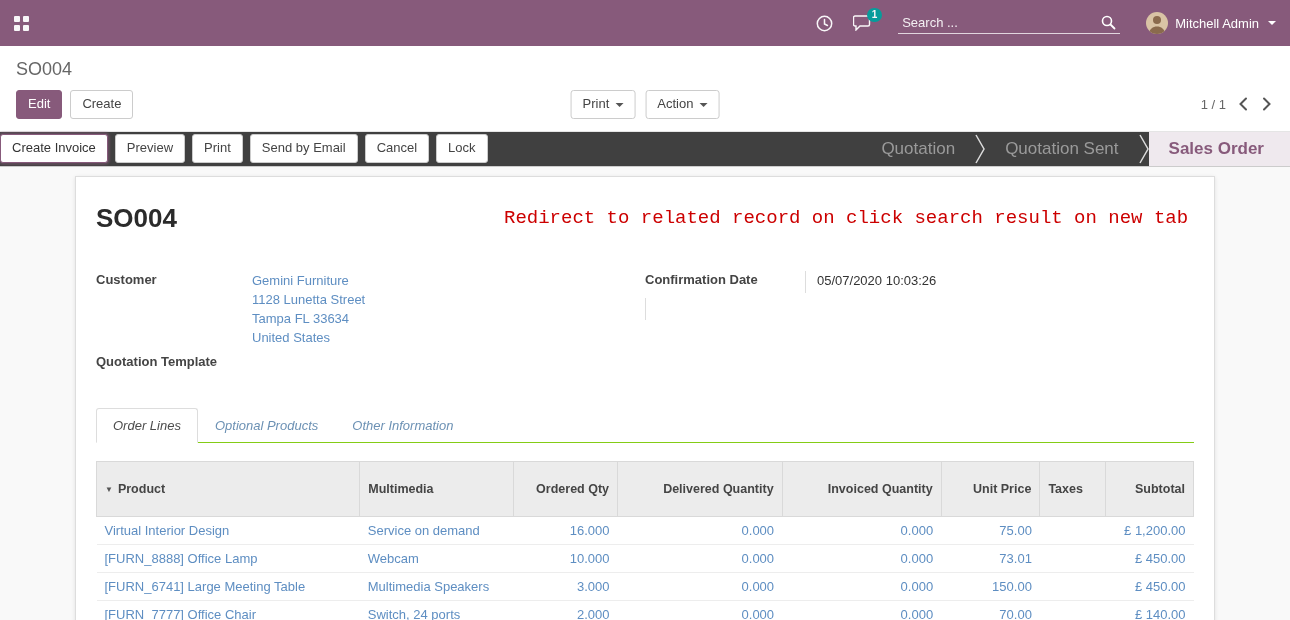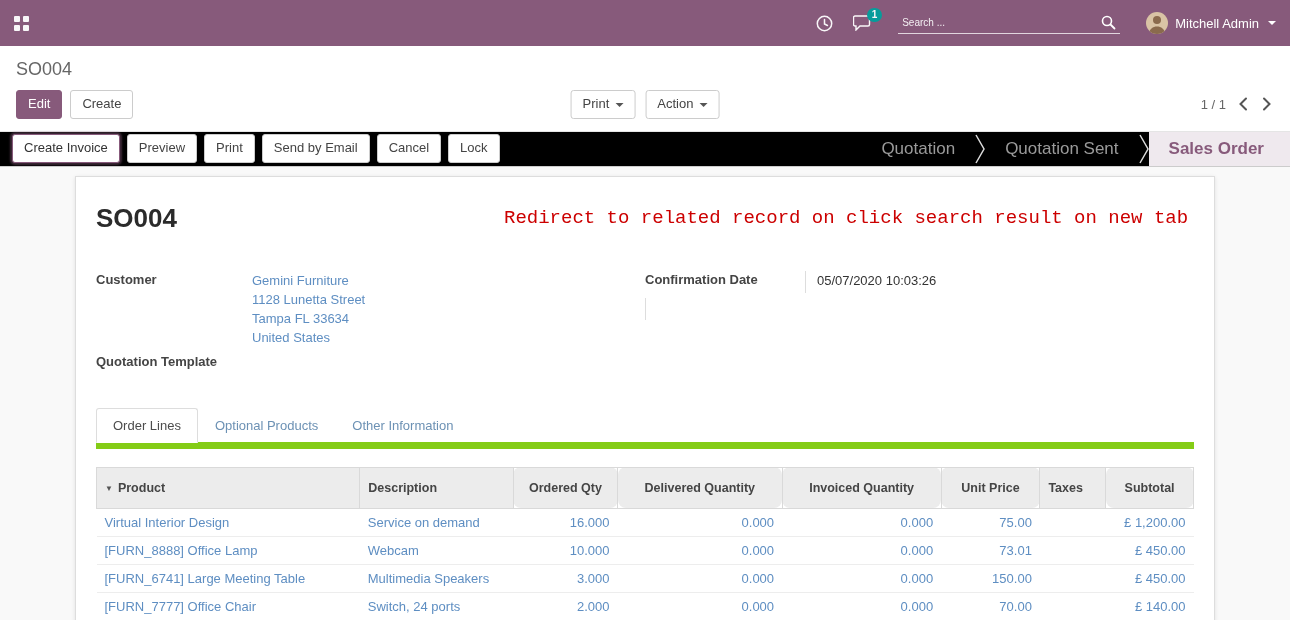--- a/index.html
+++ b/index.html
@@ -25,21 +25,21 @@
     background: #00a09d; color: #fff; font-size: 10px; line-height: 1;
     border-radius: 8px; padding: 2px 5px; font-weight: bold;
   }
   .search-box {
     display: flex; align-items: center; width: 222px;
     border-bottom: 1px solid rgba(255,255,255,.75);
     padding: 3px 4px; margin: 0 6px;
   }
   .search-box input {
     flex: 1; background: transparent; border: none; outline: none;
-    color: #fff; font-size: 10px; font-family: "Liberation Sans", sans-serif;
+    color: #fff; font-size: 13px; font-family: "Liberation Sans", sans-serif;
   }
   .search-box input::placeholder { color: rgba(255,255,255,.9); }
   .user-menu { display: flex; align-items: center; gap: 7px; cursor: pointer; }
   .avatar {
     width: 22px; height: 22px; border-radius: 50%; overflow: hidden;
     background: #d9c3a5; display: flex; align-items: flex-end; justify-content: center;
   }
   .caret-down {
     width: 0; height: 0; border-left: 4px solid transparent;
     border-right: 4px solid transparent; border-top: 4px solid #fff;
@@ -63,23 +63,23 @@
   }
   .btn .dd-caret {
     width: 0; height: 0; border-left: 4px solid transparent; border-right: 4px solid transparent;
     border-top: 4px solid #555; display: inline-block; margin-left: 6px; vertical-align: middle;
   }
   .cp-right { margin-left: auto; display: flex; align-items: center; gap: 10px; color: #666; }
   .pager-btn { background: none; border: none; cursor: pointer; padding: 2px; display: flex; align-items: center; }
 
   
   .statusbar {
-    display: flex; align-items: stretch; background: #000000;
+    display: flex; align-items: stretch; background: #404040;
     border-top: 1px solid #e5e5e5; border-bottom: 1px solid #ccc;
-    height: 36px; padding-left: 12px;
+    height: 36px; 
   }
   .sb-buttons { display: flex; align-items: center; gap: 7px; }
   .btn-highlight {
     border: 1px solid #875A7B; color: #333;
     box-shadow: 0 0 2px 2px rgba(135,90,123,.45);
   }
   .sb-states { margin-left: auto; display: flex; align-items: stretch; }
   .sb-state {
     display: flex; align-items: center; padding: 0 20px;
     color: #9a9a9a; font-size: 17px; cursor: pointer; white-space: nowrap;
@@ -107,38 +107,38 @@
   .flabel { width: 156px; font-weight: bold; color: #444; padding-top: 1px; }
   .fcol-right .flabel { width: 160px; }
   .fvalue { color: #5e8ec2; line-height: 19px; }
   .fvalue.dark { color: #333; }
   .fcol-right .fvalue { border-left: 1px solid #ddd; padding-left: 11px; min-height: 22px; min-width: 220px; }
   .addr-line { display: block; }
   .addr-line.link { cursor: pointer; }
   .qt-row { margin-top: 6px; }
 
   
-  .tabs { margin-top: 34px; display: flex; border-bottom: 7px solid #84cc16; }
+  .tabs { margin-top: 34px; display: flex; border-bottom: 1px solid #84cc16; font-style: italic; }
   .tab {
     padding: 9px 16px; color: #6c91b4; cursor: pointer; font-size: 13px;
     border: 1px solid transparent; margin-bottom: -1px;
   }
   .tab.active {
     color: #4c4c4c; background: #fff; border-color: #ddd;
     border-bottom-color: #fff; border-top-left-radius: 3px; border-top-right-radius: 3px;
   }
 
   
   table.olines { width: 100%; border-collapse: collapse; margin-top: 18px; font-size: 13px; }
   .olines thead th {
     background: #ececec; border: 1px solid #d9d9d9;
     font-weight: bold; color: #454545; font-size: 12.5px;
-    padding: 13px 8px; text-align: left; cursor: pointer; white-space: nowrap;
-  }
-  .olines thead th.num { text-align: center; border-radius: 8px; }
+    padding: 20px 8px; text-align: left; cursor: pointer; white-space: nowrap;
+  }
+  .olines thead th.num { text-align: right; }
   .olines tbody td { padding: 6px 8px; border-bottom: 1px solid #ededed; color: #5e8ec2; }
   .olines tbody td.num { text-align: right; }
   .olines tbody tr { cursor: pointer; }
   .sort-caret { font-size: 8px; color: #555; margin-right: 5px; vertical-align: middle; }
   .table-footer-strip { height: 8px; background: #e9e9e9; margin-top: 1px; }
 </style>
 </head>
 <body>
 
 <header class="navbar">
@@ -291,21 +291,21 @@
           <col style="width:9.5%">
           <col style="width:15%">
         <col style="width:14.5%">
           <col style="width:9%">
           <col style="width:6%">
           <col style="width:8%">
       </colgroup>
       <thead>
         <tr>
           <th><span class="sort-caret">▼</span><span>Product</span></th>
-          <th>Description</th>
+          <th>Multimedia</th>
           <th class="num">Ordered Qty</th>
           <th class="num">Delivered Quantity</th>
           <th class="num">Invoiced Quantity</th>
           <th class="num">Unit Price</th>
           <th>Taxes</th>
           <th class="num">Subtotal</th>
         </tr>
       </thead>
       <tbody>
         <tr>

